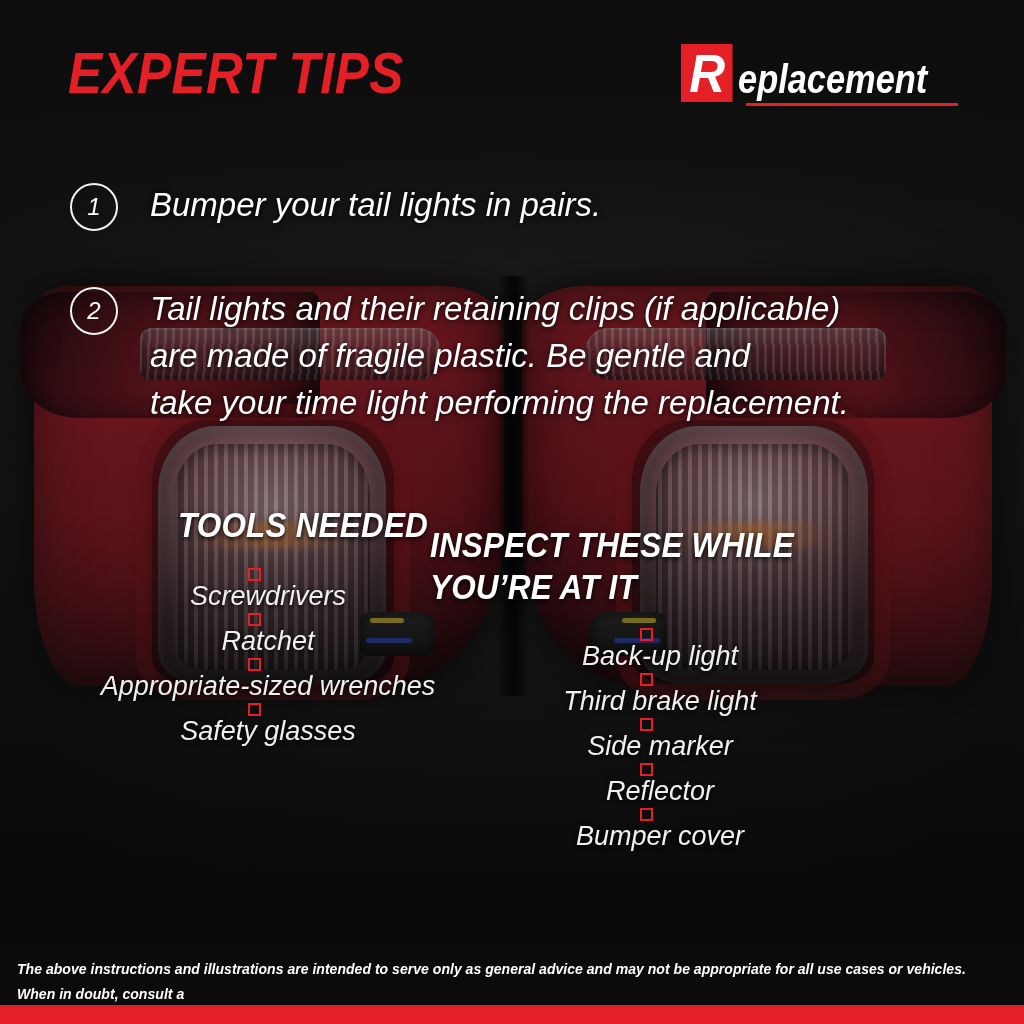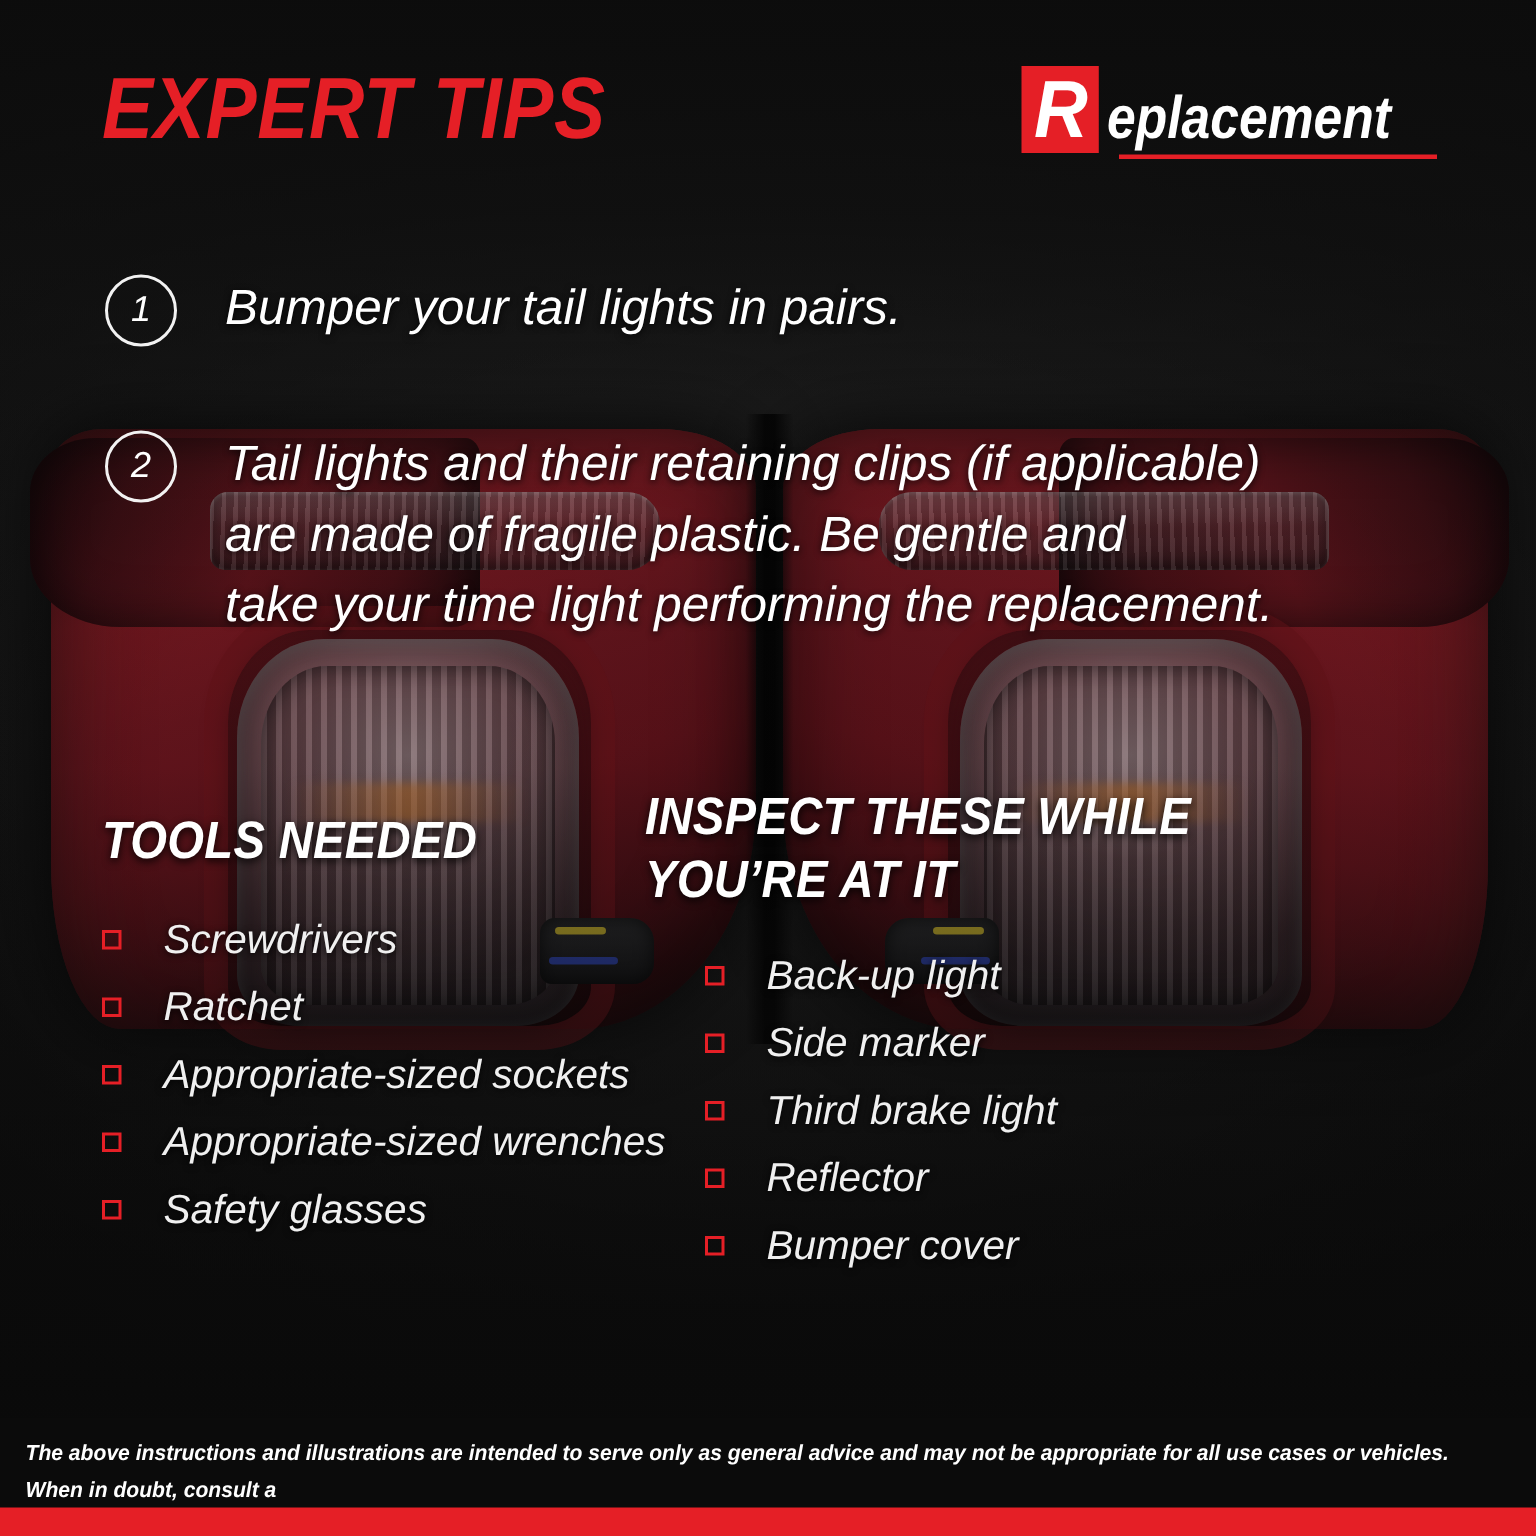--- a/index.html
+++ b/index.html
@@ -150,34 +150,35 @@
     margin-top:2px;
   }
   .tip-text{
     margin-left:32px; color:#ffffff; font-size:33px; line-height:47px; font-weight:300;
     text-shadow:0 1px 5px rgba(0,0,0,.85);
     max-width:830px;
   }
   .tip-text span{ display:block; white-space:nowrap; }
 
   .col{ position:absolute; }
-  .col-left{ left:68px; top:540px; width:400px; }
+  .col-left{ left:68px; top:504px; width:400px;text-align:right; }
   .col-right{ left:430px; top:524px; width:420px; }
   .col-head{
     color:#ffffff; font-weight:700; font-size:35px; line-height:42px;
     letter-spacing:.2px; transform:scaleX(.9); transform-origin:left top;
     text-shadow:0 2px 6px rgba(0,0,0,.9);
   }
   .col-head span{ display:block; }
   .list{ list-style:none; margin-top:22px; }
   .col-right .list{ margin-top:20px; margin-left:40px; }
   .list li{
     display:flex; align-items:center; height:45px;
     color:#f0f0f0; font-size:27px; font-weight:300;
     text-shadow:0 1px 5px rgba(0,0,0,.9);
+    flex-direction:column;
   }
   .sq{
     width:13px; height:13px; flex:0 0 13px; border:2px solid #e51f26;
     margin-right:28px;
   }
 
   .footer-band{ position:absolute; left:0; top:945px; width:1024px; height:60px; background:#0b0b0b; }
   .footer-text{
     position:absolute; left:17px; top:957px; width:990px;
     color:#ffffff; font-size:14.5px; line-height:25px; font-weight:700;
@@ -258,24 +259,20 @@
         <li>
             <span class="sq"></span>
             <span>Screwdrivers</span>
           </li>
         <li>
             <span class="sq"></span>
             <span>Ratchet</span>
           </li>
         <li>
             <span class="sq"></span>
-            <span>Appropriate-sized sockets</span>
-          </li>
-        <li>
-            <span class="sq"></span>
             <span>Appropriate-sized wrenches</span>
           </li>
         <li>
             <span class="sq"></span>
             <span>Safety glasses</span>
           </li>
       </ul>
     </div>
 
     <div class="col col-right">
@@ -283,25 +280,25 @@
         <span>INSPECT THESE WHILE</span>
         <span>YOU’RE AT IT</span>
       </div>
       <ul class="list">
         <li>
             <span class="sq"></span>
             <span>Back-up light</span>
           </li>
         <li>
             <span class="sq"></span>
+            <span>Third brake light</span>
+          </li>
+        <li>
+            <span class="sq"></span>
             <span>Side marker</span>
-          </li>
-        <li>
-            <span class="sq"></span>
-            <span>Third brake light</span>
           </li>
         <li>
             <span class="sq"></span>
             <span>Reflector</span>
           </li>
         <li>
             <span class="sq"></span>
             <span>Bumper cover</span>
           </li>
       </ul>

